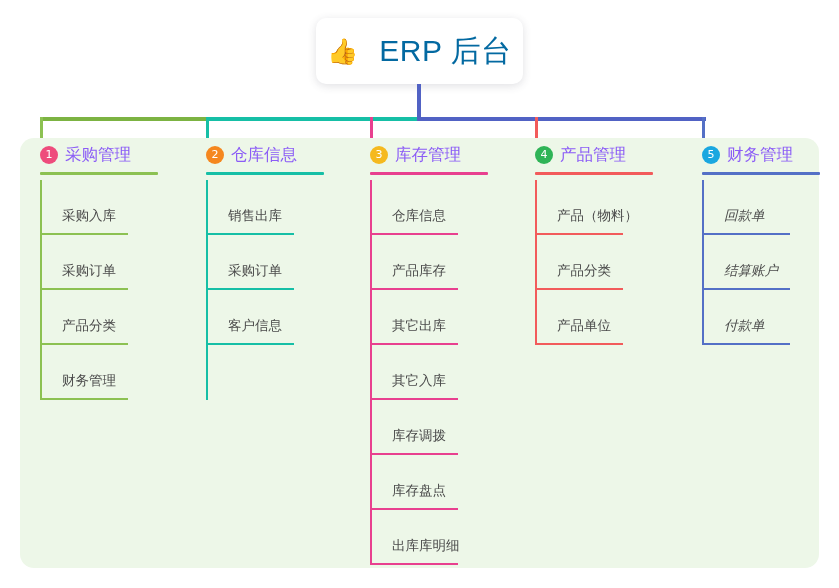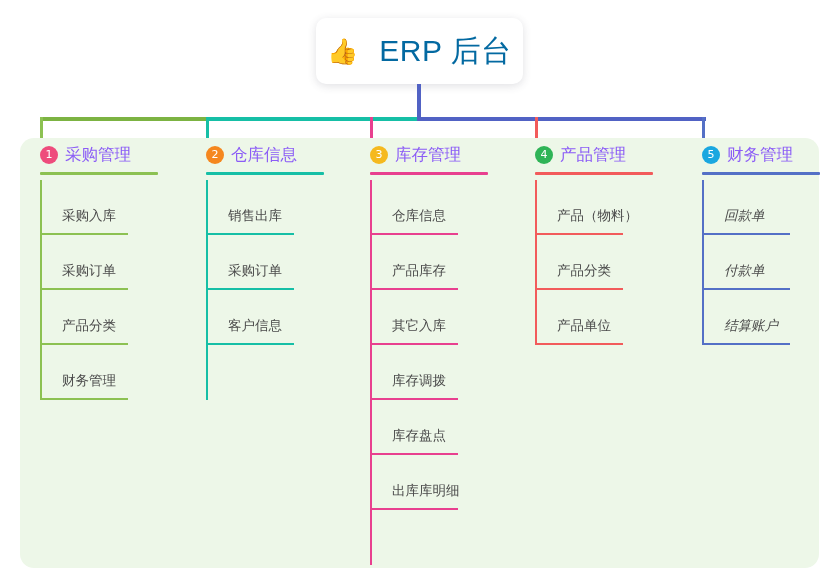--- a/index.html
+++ b/index.html
@@ -208,20 +208,24 @@
         <div class="spine" style="background: rgb(232, 64, 143); height: 385px;"></div>
         <div class="item">
           <span class="item-label">仓库信息</span>
           <div class="item-underline" style="background: rgb(232, 64, 143);"></div>
         </div>
         <div class="item">
           <span class="item-label">产品库存</span>
           <div class="item-underline" style="background: rgb(232, 64, 143);"></div>
         </div>
         <div class="item">
+          <span class="item-label">其它出库</span>
+          <div class="item-underline" style="background: rgb(232, 64, 143);"></div>
+        </div>
+        <div class="item">
           <span class="item-label">其它入库</span>
           <div class="item-underline" style="background: rgb(232, 64, 143);"></div>
         </div>
         <div class="item">
           <span class="item-label">库存调拨</span>
           <div class="item-underline" style="background: rgb(232, 64, 143);"></div>
         </div>
         <div class="item">
           <span class="item-label">库存盘点</span>
           <div class="item-underline" style="background: rgb(232, 64, 143);"></div>
@@ -260,22 +264,22 @@
         <span class="col-title">财务管理</span>
       </div>
       <div class="col-underline" style="width: 118px; background: rgb(84, 112, 198); top: 34px;"></div>
       <div class="items" style="margin-top: 8px; font-style: italic;">
         <div class="spine" style="background: rgb(84, 112, 198); height: 165px;"></div>
         <div class="item">
           <span class="item-label">回款单</span>
           <div class="item-underline" style="background: rgb(84, 112, 198);"></div>
         </div>
         <div class="item">
+          <span class="item-label">结算账户</span>
+          <div class="item-underline" style="background: rgb(84, 112, 198);"></div>
+        </div>
+        <div class="item">
           <span class="item-label">付款单</span>
           <div class="item-underline" style="background: rgb(84, 112, 198);"></div>
         </div>
-        <div class="item">
-          <span class="item-label">结算账户</span>
-          <div class="item-underline" style="background: rgb(84, 112, 198);"></div>
-        </div>
       </div>
     </div>
   </div>
 
 </body></html>

